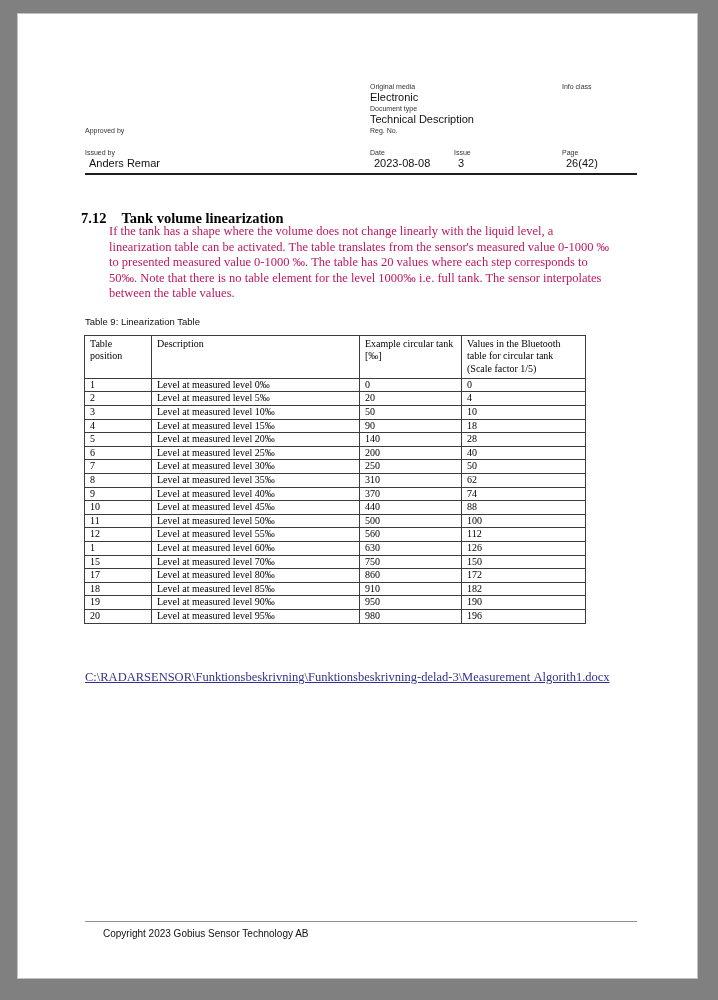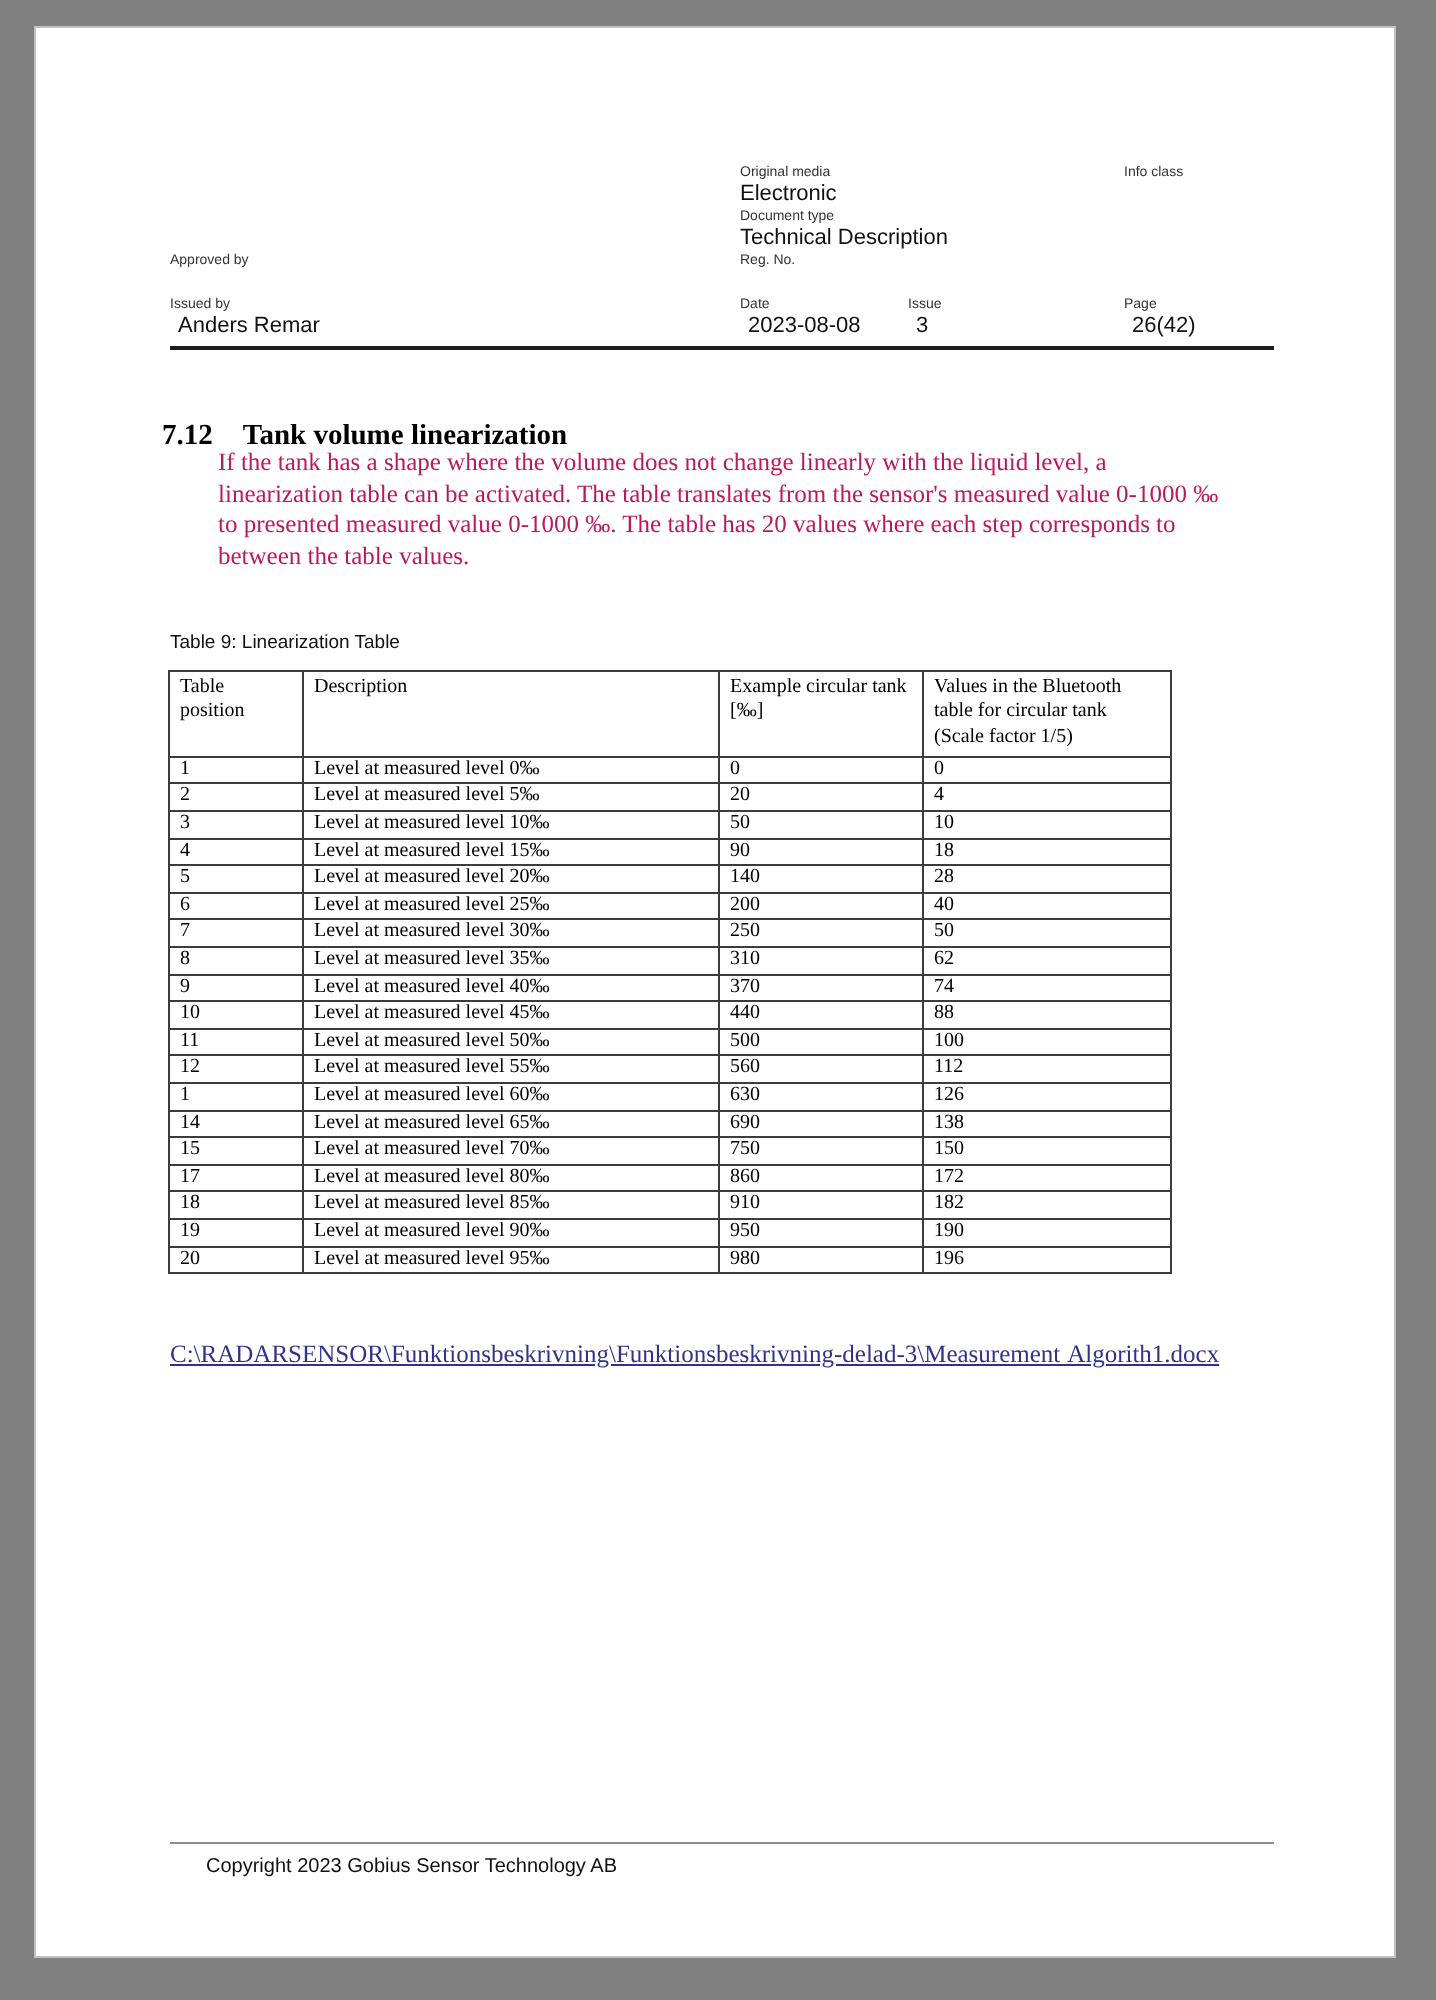--- a/index.html
+++ b/index.html
@@ -151,20 +151,21 @@
     <div class="abs header-rule"></div>
 
     <div class="abs section-heading">
       <span class="num">7.12</span><span>Tank volume linearization</span>
     </div>
 
     <div class="abs paragraph">
       <div class="pline">If the tank has a shape where the volume does not change linearly with the liquid level, a</div>
       <div class="pline">linearization table can be activated. The table translates from the sensor's measured value 0-1000 ‰</div>
       <div class="pline">to presented measured value 0-1000 ‰. The table has 20 values where each step corresponds to</div>
+      <div class="pline">50‰. Note that there is no table element for the level 1000‰ i.e. full tank. The sensor interpolates</div>
       <div class="pline">between the table values.</div>
     </div>
 
     <div class="abs table-caption">Table 9: Linearization Table</div>
 
     <table class="abs lin-table">
       <colgroup>
           <col>
           <col>
           <col>
@@ -251,26 +252,20 @@
             <td>560</td>
             <td>112</td>
           </tr>
           <tr>
             <td>1</td>
             <td>Level at measured level 60‰</td>
             <td>630</td>
             <td>126</td>
           </tr>
           <tr>
-            <td>14</td>
-            <td>Level at measured level 65‰</td>
-            <td>690</td>
-            <td>138</td>
-          </tr>
-          <tr>
             <td>15</td>
             <td>Level at measured level 70‰</td>
             <td>750</td>
             <td>150</td>
           </tr>
           <tr>
             <td>17</td>
             <td>Level at measured level 80‰</td>
             <td>860</td>
             <td>172</td>

